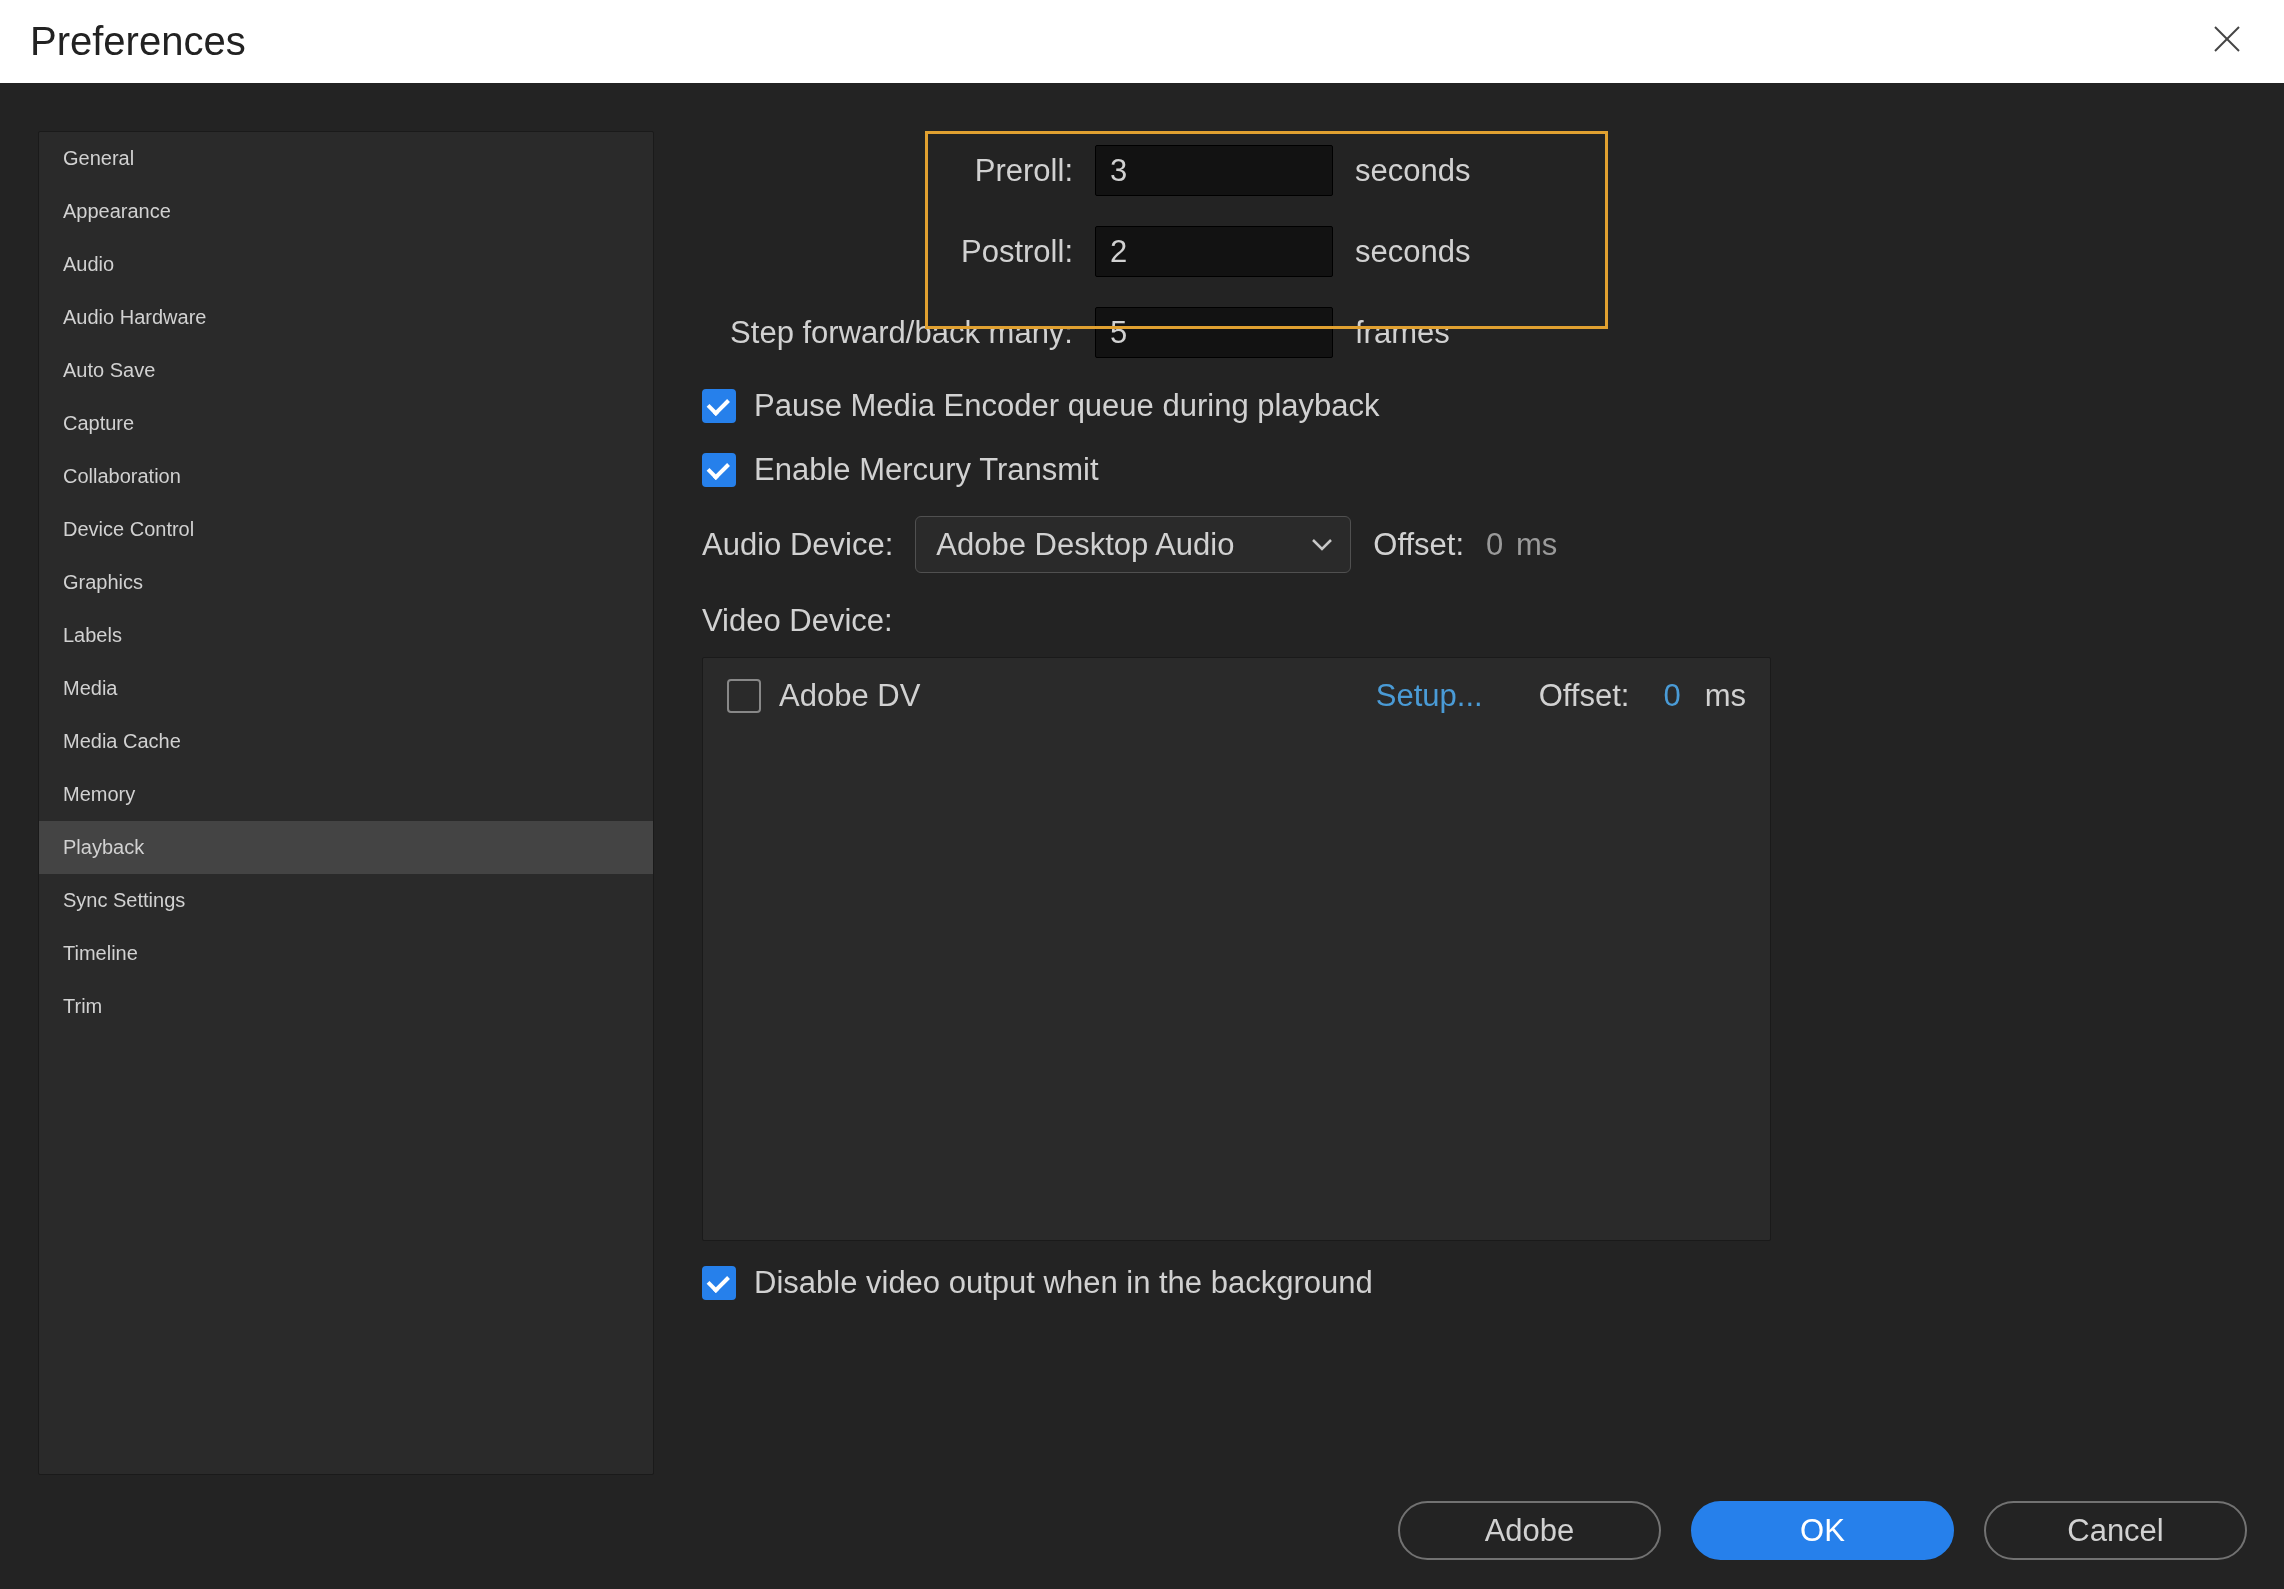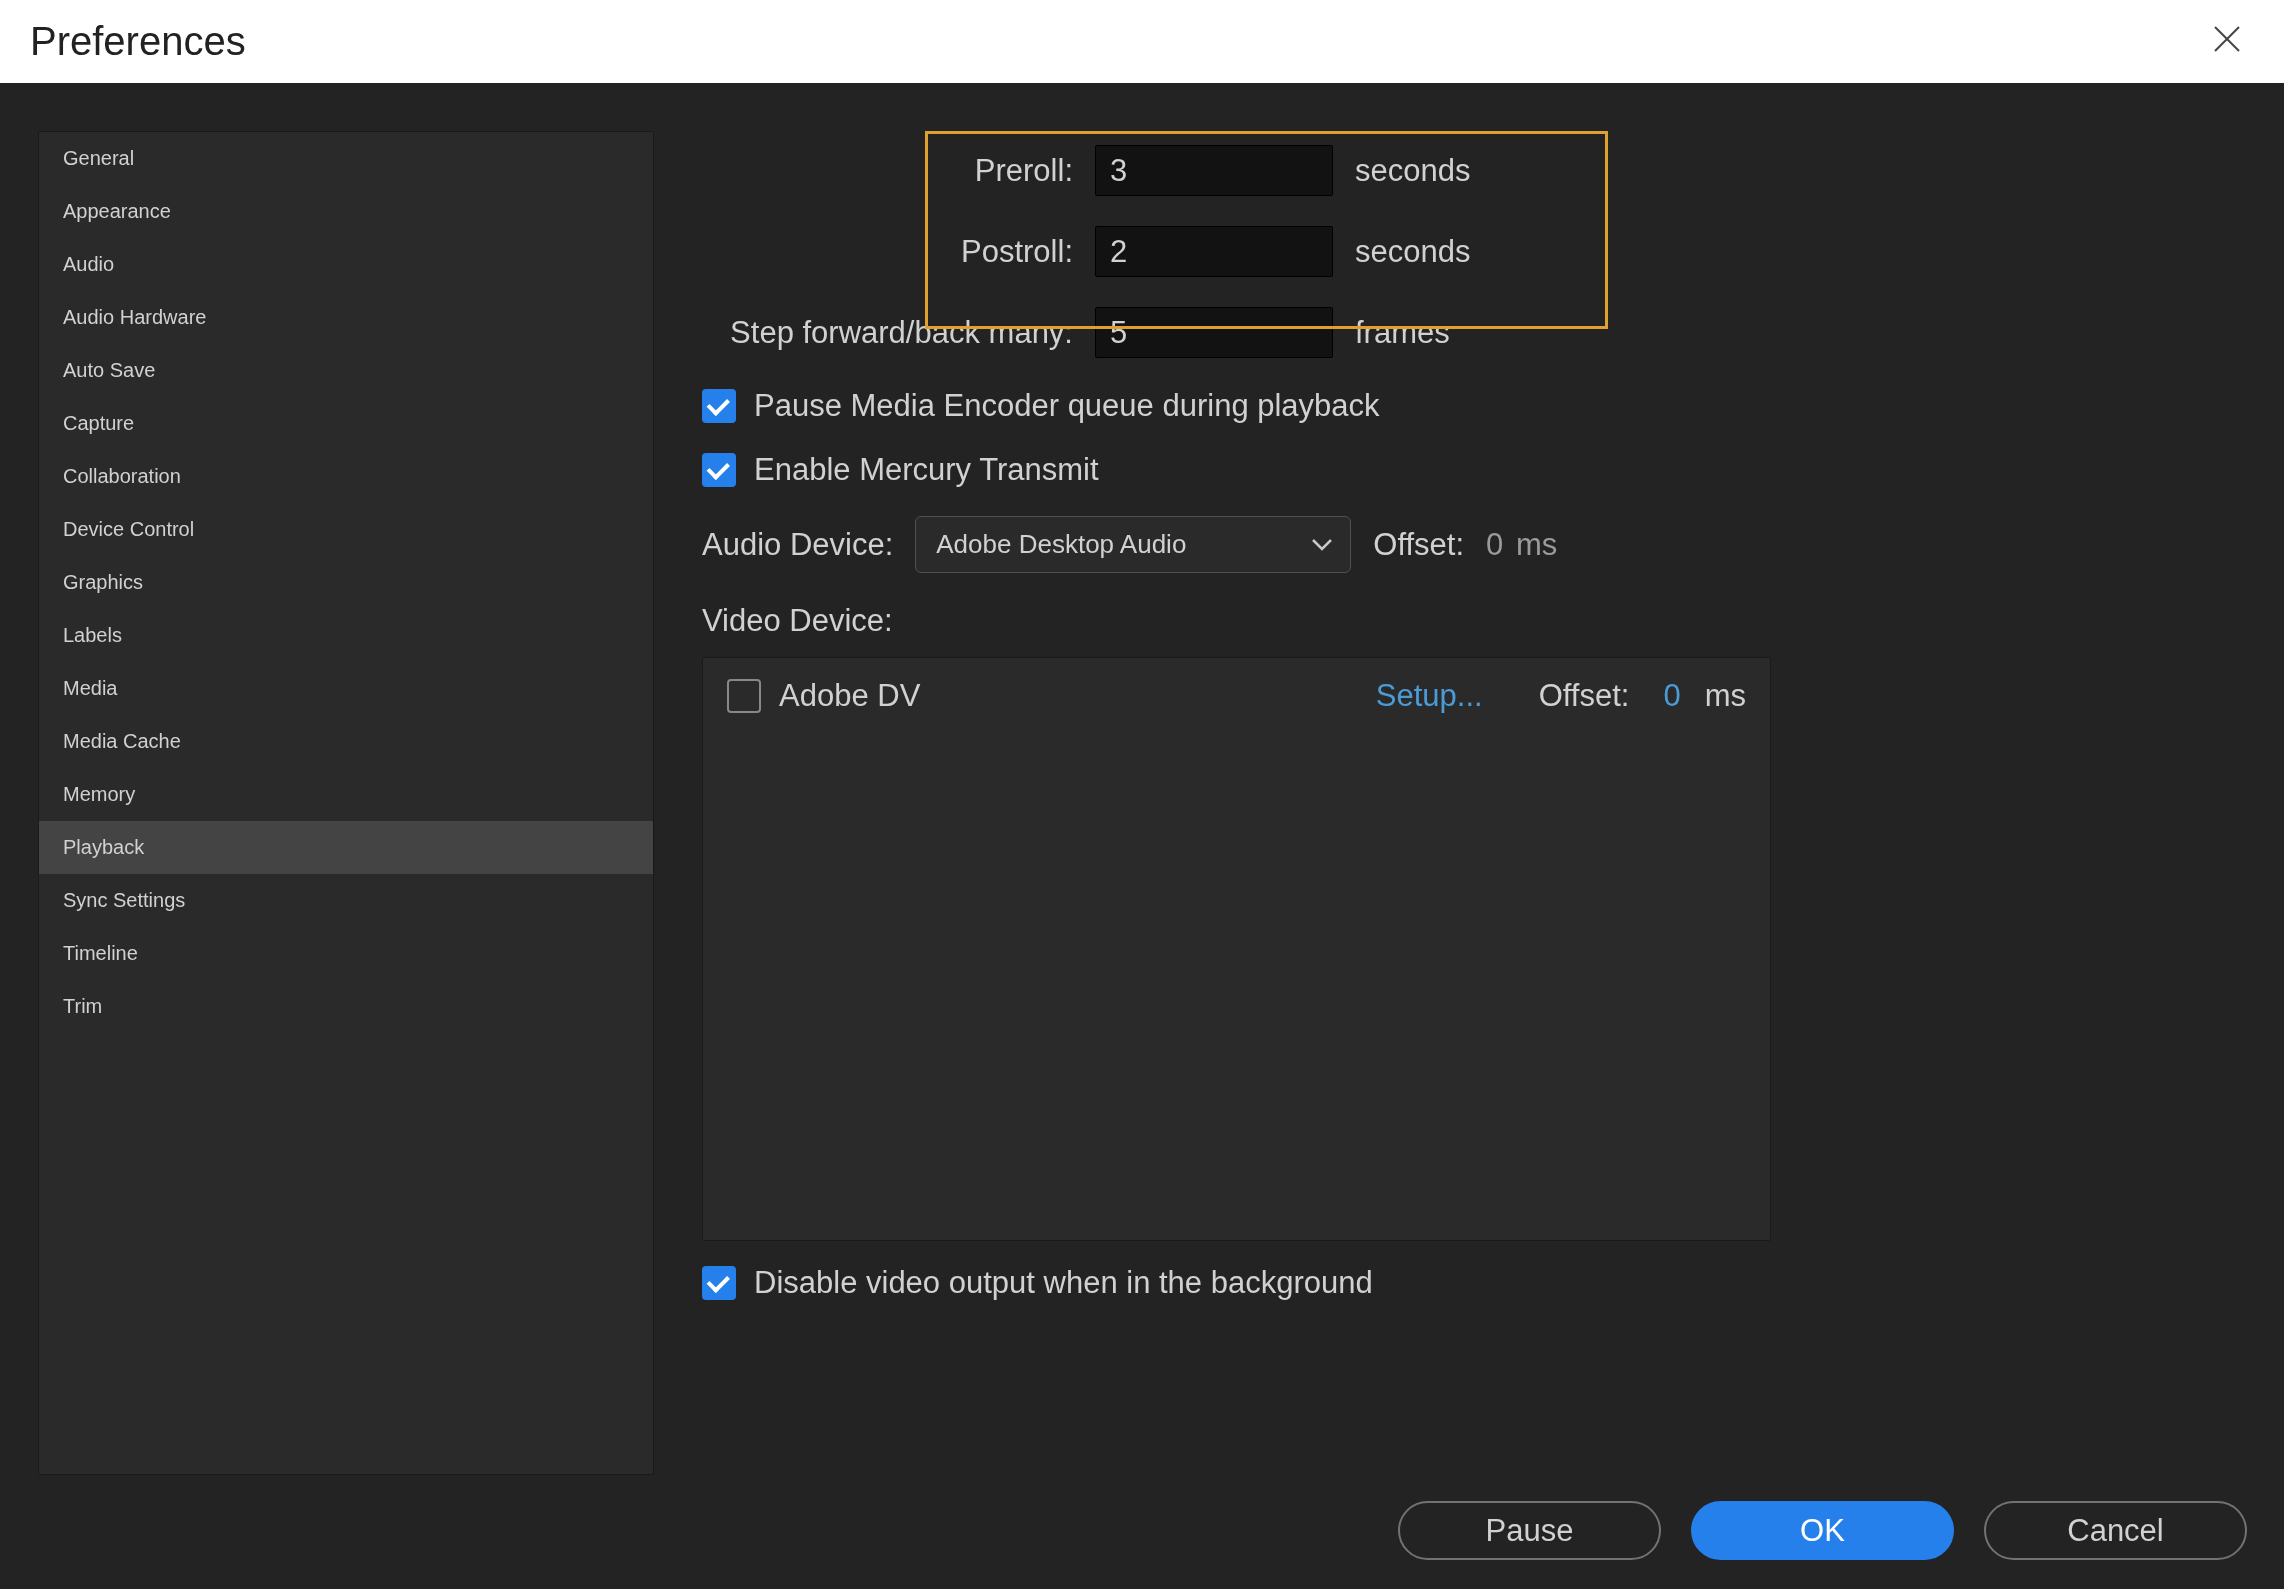--- a/index.html
+++ b/index.html
@@ -154,21 +154,21 @@
   }
   .select-wrap {
     position: relative;
     width: 436px;
   }
   .select {
     background: var(--bg-panel);
     border: 1px solid #505050;
     border-radius: 6px;
     color: var(--text-light);
-    font-size: 26px;
+    font-size: 31px;
     padding: 10px 66px 10px 20px;
     width: 100%;
     height: 57px;
     cursor: pointer;
     display: flex;
     align-items: center;
   }
   .select-chevron {
     position: absolute;
     right: 18px;
@@ -326,19 +326,19 @@
         </div>
 
         <div class="checkbox-row" style="margin-bottom:0">
           <div class="checkbox checked"></div>
           <div>Disable video output when in the background</div>
         </div>
       </div>
     </div>
 
     <div class="button-row">
-      <div class="btn">Pause</div>
+      <div class="btn">Adobe</div>
       <div class="btn primary">OK</div>
       <div class="btn">Cancel</div>
     </div>
   </div>
 </div>
 
 
 </body></html>

